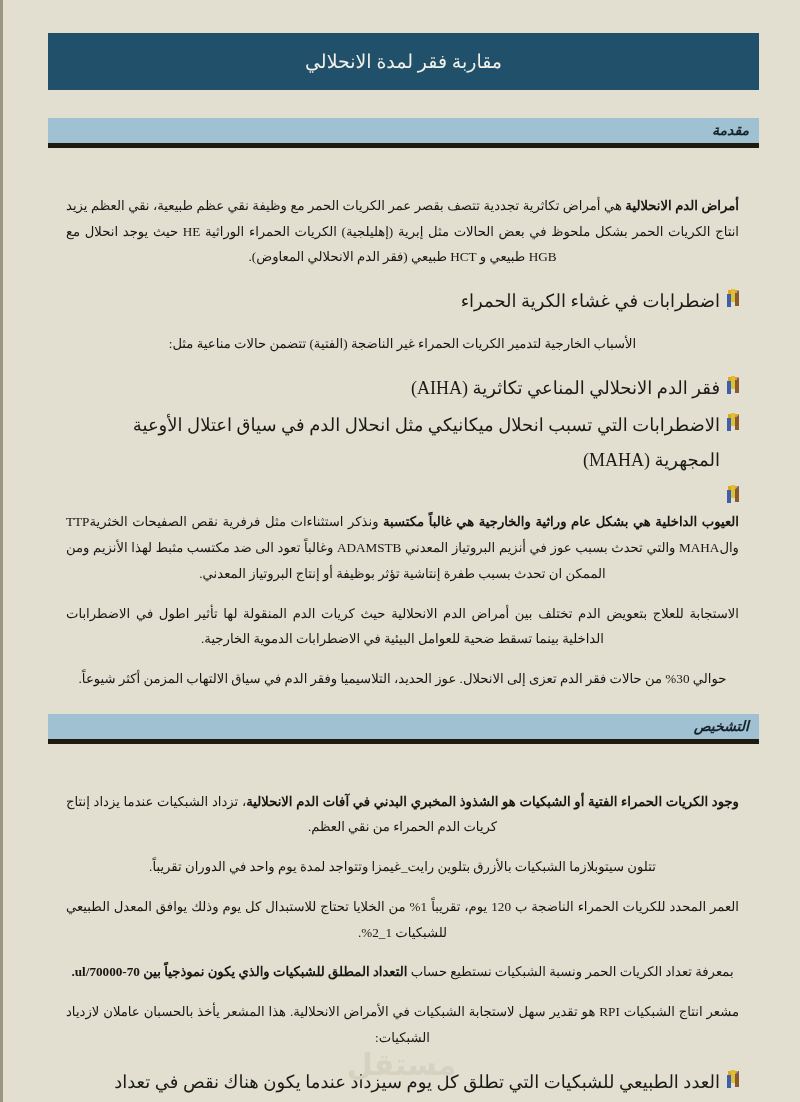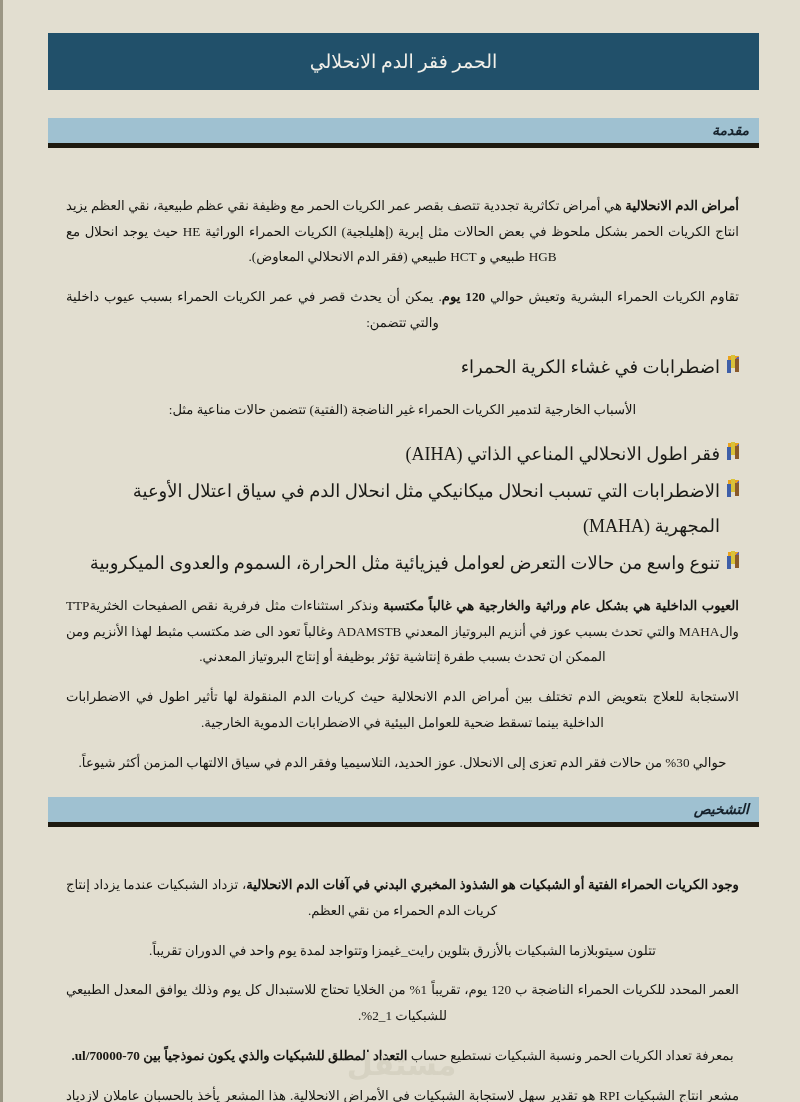--- a/index.html
+++ b/index.html
@@ -165,55 +165,53 @@
     direction: ltr;
     margin-top: 1px;
   }
 </style>
 </head>
 <body>
 
 <div class="page">
 
   <div class="title-bar">
-    <span class="title-text">الحمر فقر الدم الانحلالي</span>
+    <span class="title-text">مقاربة فقر لمدة الانحلالي</span>
   </div>
 
   <div class="content">
 
     <div class="section">
       <div class="section-head">
         <span class="sec-text">مقدمة</span>
       </div>
       <div class="section-body">
 
         <p class="para" id="p-intro-1"><span class="b">أمراض الدم الانحلالية</span><span> هي أمراض تكاثرية تجددية تتصف بقصر عمر الكريات الحمر مع وظيفة نقي عظم طبيعية، نقي العظم يزيد انتاج الكريات الحمر بشكل ملحوظ في بعض الحالات مثل إبرية (إهليلجية) الكريات الحمراء الوراثية HE حيث يوجد انحلال مع HGB طبيعي و HCT طبيعي (فقر الدم الانحلالي المعاوض).</span></p>
-        <p class="para" id="p-intro-2"><span>تقاوم الكريات الحمراء البشرية وتعيش حوالي </span><span class="b">120 يوم</span><span>. يمكن أن يحدث قصر في عمر الكريات الحمراء بسبب عيوب داخلية والتي تتضمن:</span></p>
 
         <ul class="blist" id="ul-intro-1">
             <li>
               <span class="bullet-mark"></span>
               <span class="li-text">اضطرابات في غشاء الكرية الحمراء</span>
             </li>
           </ul>
 
         <p class="para" id="p-intro-3"><span>الأسباب الخارجية لتدمير الكريات الحمراء غير الناضجة (الفتية) تتضمن حالات مناعية مثل:</span></p>
 
         <ul class="blist" id="ul-intro-2">
             <li>
               <span class="bullet-mark"></span>
-              <span class="li-text">فقر اطول الانحلالي المناعي الذاتي (AIHA)</span>
+              <span class="li-text">فقر الدم الانحلالي المناعي تكاثرية (AIHA)</span>
             </li>
             <li>
               <span class="bullet-mark"></span>
               <span class="li-text">الاضطرابات التي تسبب انحلال ميكانيكي مثل انحلال الدم في سياق اعتلال الأوعية المجهرية (MAHA)</span>
             </li>
             <li>
               <span class="bullet-mark"></span>
-              <span class="li-text">تنوع واسع من حالات التعرض لعوامل فيزيائية مثل الحرارة، السموم والعدوى الميكروبية</span>
             </li>
           </ul>
 
         <p class="para" id="p-intro-4"><span class="b">العيوب الداخلية هي بشكل عام وراثية والخارجية هي غالباً مكتسبة</span><span> ونذكر استثناءات مثل فرفرية نقص الصفيحات الخثريةTTP والMAHA والتي تحدث بسبب عوز في أنزيم البروتياز المعدني ADAMSTB وغالباً تعود الى ضد مكتسب مثبط لهذا الأنزيم ومن الممكن ان تحدث بسبب طفرة إنتاشية تؤثر بوظيفة أو إنتاج البروتياز المعدني.</span></p>
         <p class="para" id="p-intro-5"><span>الاستجابة للعلاج بتعويض الدم تختلف بين أمراض الدم الانحلالية حيث كريات الدم المنقولة لها تأثير اطول في الاضطرابات الداخلية بينما تسقط ضحية للعوامل البيئية في الاضطرابات الدموية الخارجية.</span></p>
         <p class="para centered" id="p-intro-6"><span>حوالي 30% من حالات فقر الدم تعزى إلى الانحلال. عوز الحديد، التلاسيميا وفقر الدم في سياق الالتهاب المزمن أكثر شيوعاً.</span></p>
 
       </div>
     </div>
 

